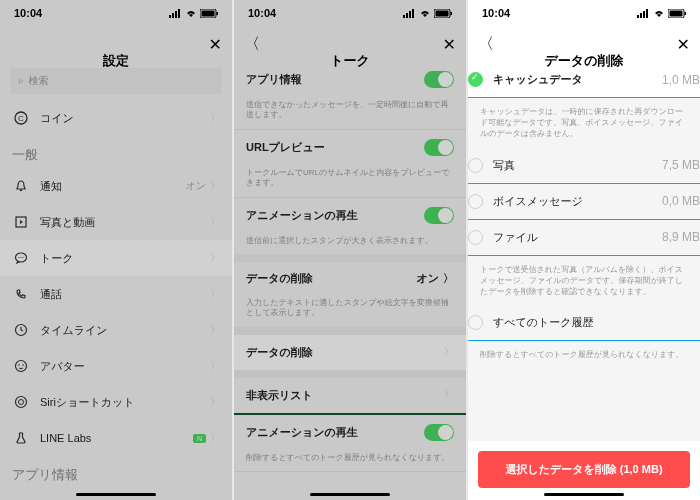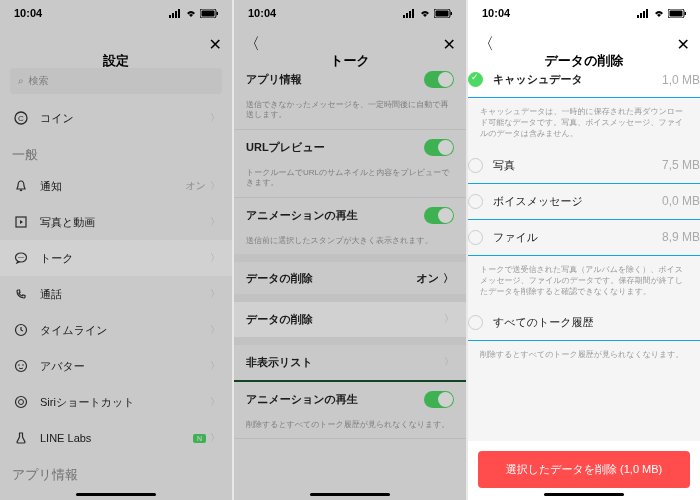--- a/index.html
+++ b/index.html
@@ -27,21 +27,21 @@
   .item-title { font-size: 11px; font-weight: 600; color: #222; display: flex; justify-content: space-between; align-items: center; }
   .item-desc { font-size: 8px; color: #999; margin-top: 12px; line-height: 1.3; }
   .data-row { display: flex; align-items: center; padding: 10px 0; background: #fff; border-bottom: 1px solid #0ea5e9; font-size: 11px; }
   .data-row.plain { background: #f5f5f5; }
   .radio { width: 15px; height: 15px; border: 1.5px solid #ccc; border-radius: 50%; margin-right: 10px; }
   .radio.checked { background: #4cd964; border-color: #4cd964; position: relative; }
   .radio.checked::after { content: '✓'; color: #fff; font-size: 9px; position: absolute; top: -1px; left: 2px; }
   .data-label { flex: 1; color: #222; }
   .data-size { color: #aaa; font-size: 12px; }
   .note { font-size: 8px; color: #999; padding: 8px 12px; line-height: 1.4; }
-  .delete-btn { margin: 10px 10px 12px; padding: 11px; background: #ff4d4d; color: #fff; text-align: center; border-radius: 4px; font-size: 11px; font-weight: 400; }
+  .delete-btn { margin: 10px 10px 12px; padding: 11px; background: #ff4d4d; color: #fff; text-align: center; border-radius: 4px; font-size: 11px; font-weight: 700; }
   .home-ind { position: absolute; bottom: 4px; left: 50%; transform: translateX(-50%); width: 80px; height: 3px; background: #000; border-radius: 2px; }
   .phone:nth-child(3) .content { background: #f5f5f5; }
   svg { display: block; }
 </style>
 </head>
 <body>
 
 <div class="phone dim">
   <div class="statusbar">
     <span>10:04</span>
@@ -219,20 +219,21 @@
       <div class="item-desc">送信前に選択したスタンプが大きく表示されます。</div>
     </div>
     <div class="item-block" style="border-bottom:8px solid #ececec">
       <div class="item-title">
           <span>データの削除</span>
           <span style="display:flex;align-items:center;gap:4px">
             <span class="trail">オン</span>
             <span class="chev">〉</span>
           </span>
         </div>
+      <div class="item-desc">入力したテキストに適したスタンプや絵文字を変換候補として表示します。</div>
     </div>
     <div class="row white" style="border-bottom:8px solid #ececec">
       <span class="label" style="font-weight:600">データの削除</span>
         <span class="chev">〉</span>
     </div>
     <div class="row" style="border-bottom:2px solid #14532d">
       <span class="label" style="font-weight:600">非表示リスト</span>
         <span class="chev">〉</span>
     </div>
     <div class="item-block">

